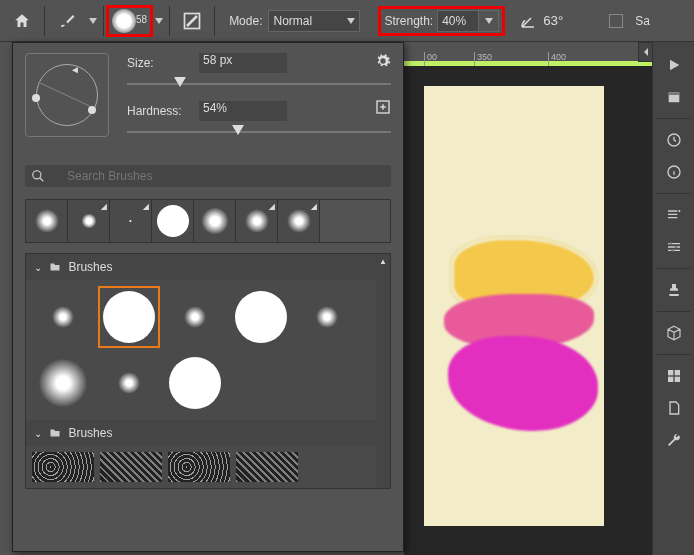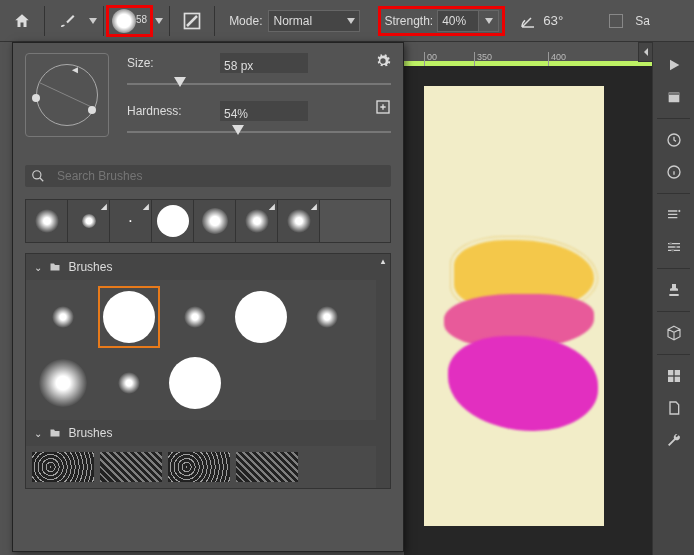--- a/index.html
+++ b/index.html
@@ -31,28 +31,28 @@
 .angle-editor .circ { position:absolute; inset:10px; border:1px solid #aaa; border-radius:50%; }
 .angle-editor .dot { position:absolute; width:8px; height:8px; background:#ddd; border-radius:50%; }
 .angle-editor .d1 { top:40px; left:6px; }
 .angle-editor .d2 { top:52px; right:12px; }
 .angle-editor .arrow { position:absolute; top:10px; left:44px; color:#ddd; font-size:10px; }
 .angle-editor .cross { position:absolute; inset:10px; }
 .angle-editor .cross::before { content:''; position:absolute; width:100%; height:1px; background:#888; top:50%; transform:rotate(25deg); }
 .sliders { flex:1; }
 .srow { display:flex; align-items:center; gap:10px; margin-bottom:4px; }
 .srow label { width:62px; }
-.srow .val { background:#454545; width:88px; height:20px; padding:0 4px; display:flex; align-items:flex-end;margin-left:21px; }
+.srow .val { background:#454545; width:88px; height:20px; padding:0 4px; display:flex; align-items:flex-start; }
 .slider-track { height:14px; position:relative; margin-bottom:10px; }
 .slider-track::before { content:''; position:absolute; top:6px; left:0; right:0; height:2px; background:#777; }
 .slider-thumb { position:absolute; top:0; width:0; height:0; border-left:6px solid transparent; border-right:6px solid transparent; border-top:10px solid #ddd; transform:translateX(-6px); }
 .gear { position:absolute; top:10px; right:12px; cursor:pointer; }
 .plus { position:absolute; top:56px; right:12px; cursor:pointer; }
 
-.search-row { margin-top:16px; display:flex; align-items:center; background:#454545; border-radius:2px; padding:4px 6px; gap:12px; }
+.search-row { margin-top:16px; display:flex; align-items:center; background:#454545; border-radius:2px; padding:4px 6px; gap:22px; }
 .search-row input { flex:1; background:transparent; border:none; color:#ddd; outline:none; font-size:12px; }
 
 .recent-row { margin-top:12px; display:flex; border:1px solid #333; }
 .rcell { width:42px; height:42px; border-right:1px solid #333; position:relative; display:flex; align-items:center; justify-content:center; background:#4a4a4a; }
 .rcell .br { border-radius:50%; }
 .soft-sm { width:24px; height:24px; background:radial-gradient(circle,#fff 20%,rgba(255,255,255,0) 70%); }
 .soft-tiny { width:14px; height:14px; background:radial-gradient(circle,#fff 30%,rgba(255,255,255,0) 80%); }
 .hard-big { width:32px; height:32px; background:#fff; border-radius:50%; }
 .soft-med { width:26px; height:26px; background:radial-gradient(circle,#fff 25%,rgba(255,255,255,0) 75%); }
 .tri-mark { position:absolute; top:2px; right:2px; font-size:8px; color:#ddd; }

